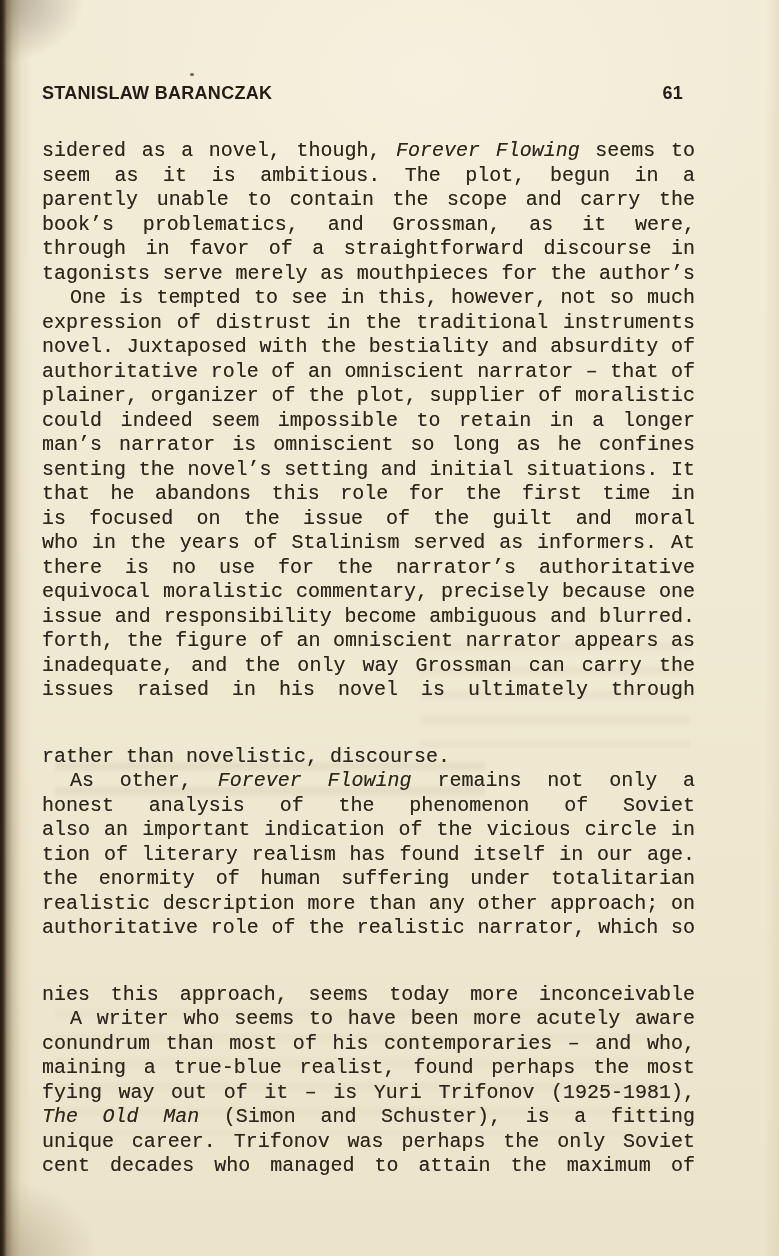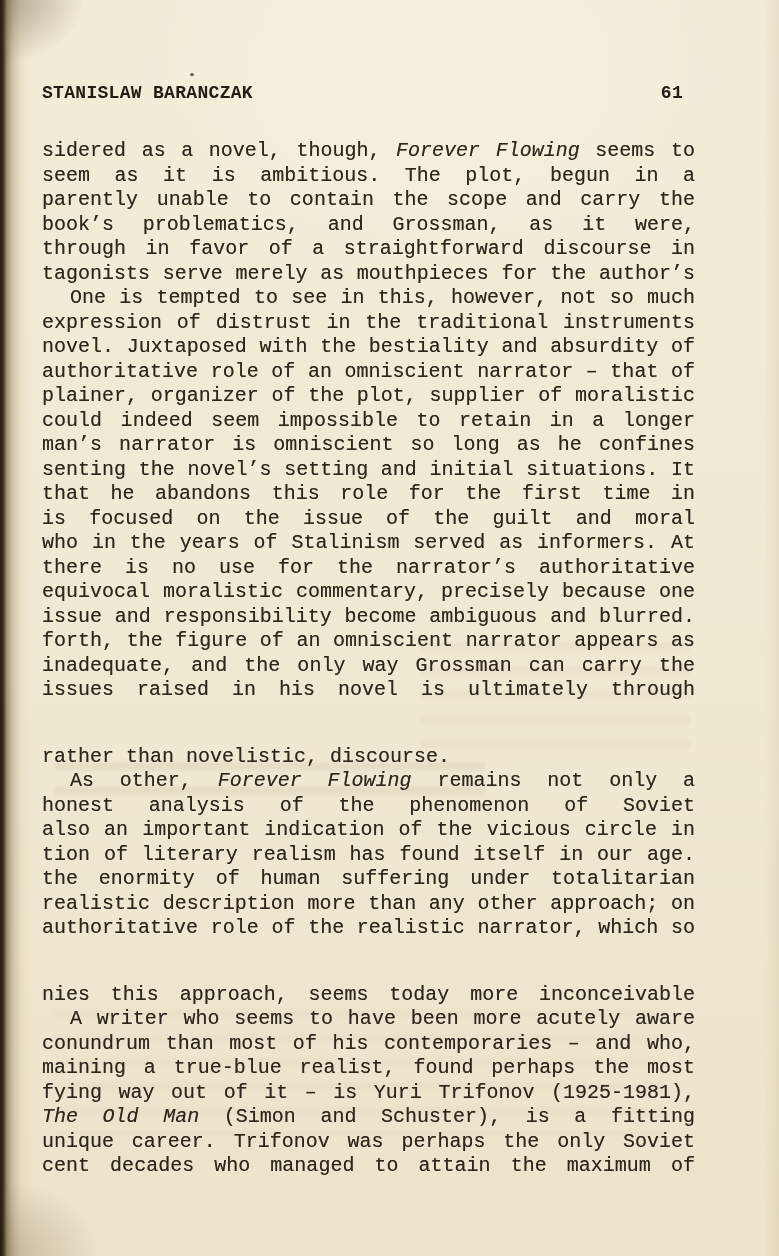--- a/index.html
+++ b/index.html
@@ -20,21 +20,21 @@
   .spine-shadow{
     position:absolute;left:0;top:0;bottom:0;width:34px;
     background:linear-gradient(90deg,
       #241b10 0px,#3a2d1c 3px,rgba(112,94,64,.62) 7px,
       rgba(148,128,92,.34) 13px,rgba(190,170,130,.14) 21px,rgba(190,170,130,0) 32px);
   }
   .content{position:absolute;left:42px;width:653px;top:0;}
   .running-header{
     position:absolute;top:83px;left:0;right:0;
     display:flex;justify-content:space-between;align-items:baseline;
-    font-family:Liberation Mono, monospace;
+    font-family:Liberation Sans, sans-serif;
     font-weight:700;font-size:18px;letter-spacing:.3px;color:#221d15;
   }
   .running-header .pagenum{margin-right:12px;}
   .body-text{position:absolute;top:139px;left:0;right:0;color:#2d261b;}
   .line{
     font-size:20px;line-height:24.5px;height:24.5px;overflow:hidden;
     text-align:justify;text-align-last:justify;
     text-shadow:0 0 .5px rgba(45,38,27,.55);
     white-space:normal;
     font-family:Liberation Mono, monospace;

